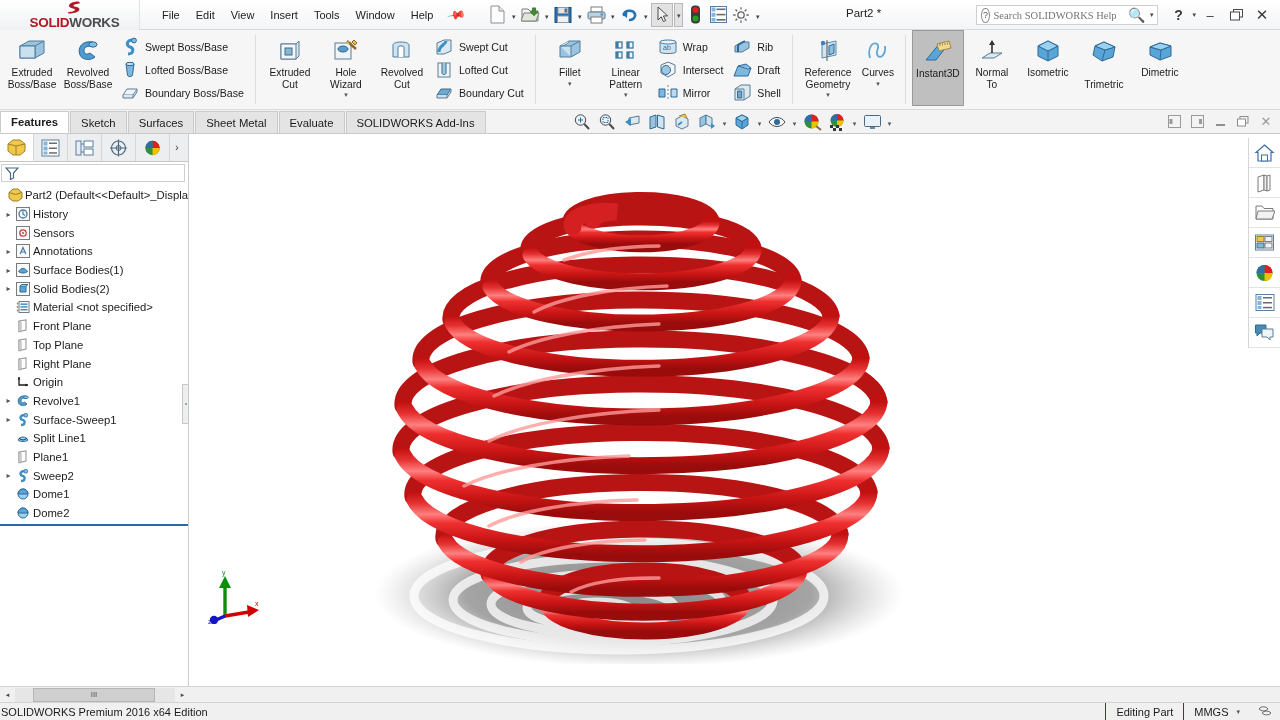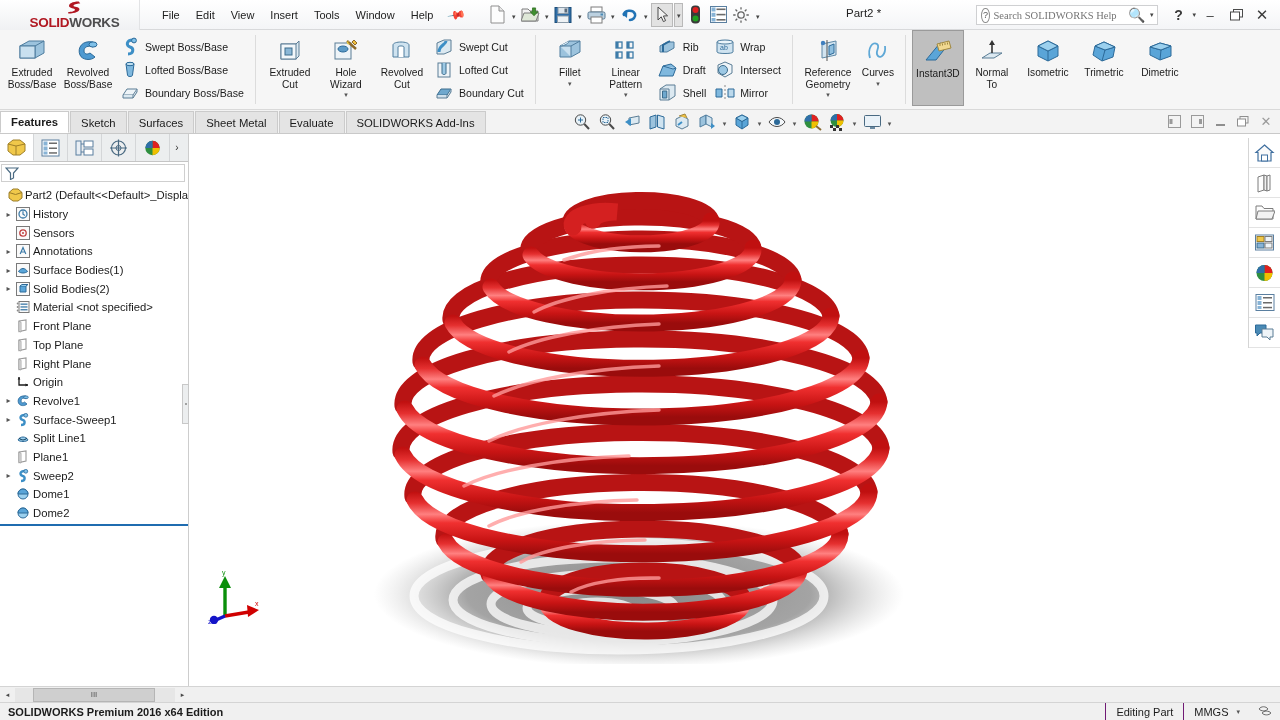--- a/index.html
+++ b/index.html
@@ -110,21 +110,21 @@
   
   .hscroll{ height:16px; flex:0 0 16px; background:#f0f0f0; border-top:1px solid #d4d4d4; display:flex; align-items:center; position:relative;}
   .hs-arrow{ width:15px;height:15px;display:flex;align-items:center;justify-content:center;font-size:7px;color:#4a4a4a;background:#f0f0f0;}
   .hs-track{ width:160px; height:14px; background:#e6e6e6; position:relative;}
   .hs-thumb{ position:absolute; left:18px; top:0; width:122px; height:14px; background:#cfcfcf; border:1px solid #b5b5b5;
              display:flex;align-items:center;justify-content:center;font-size:8px;color:#555;}
   .statusbar{
     height:18px; flex:0 0 18px; background:#f0f0f0; border-top:1px solid #d4d4d4;
     display:flex; align-items:center; font-size:11px; color:#1b1b1b;
   }
-  .sb-left{ padding-left:8px;font-weight:bold; }
+  .sb-left{ padding-left:1px; }
   .sb-right{ margin-left:auto; display:flex; align-items:center; height:18px;}
   .sb-cell{ padding:0 10px; height:18px; display:flex; align-items:center; border-left:1px solid #701a75;}
   .sb-cell.nb{ border-left:none; }
 
   svg{ display:block; }
 </style>
 </head>
 <body>
 
 <div class="app">
@@ -397,20 +397,51 @@
                 <rect x="15" y="14" width="2.6" height="6"></rect>
             </g>
           </svg>
           </span>
         <span class="lbl">Linear<br>Pattern</span>
         <span class="dd">▾</span>
       </div>
       <div class="col-small">
         <div class="small">
           <span class="ico">
+            <svg width="22" height="20" viewBox="0 0 22 20">
+              <path d="M3 5 C3 3, 19 3, 19 5 L19 15 C19 17, 3 17, 3 15 Z" fill="#cfe3f0" stroke="#4f7d9e"></path>
+              <ellipse cx="11" cy="5" rx="8" ry="2" fill="#eaf4fa" stroke="#4f7d9e"></ellipse>
+              <text x="6" y="13" font-size="7" fill="#2c6a99" font-family="sans-serif">ab</text>
+            </svg>
+            </span>
+          <span class="lbl">Wrap</span>
+        </div>
+        <div class="small">
+          <span class="ico">
+            <svg width="22" height="20" viewBox="0 0 22 20">
+              <path d="M4 5 L11 2 L18 5 L18 13 L11 17 L4 13 Z" fill="#eef4f8" stroke="#5a7d95"></path>
+              <circle cx="9" cy="10" r="4.5" fill="#9cc8e4" stroke="#3c6c8c"></circle>
+            </svg>
+            </span>
+          <span class="lbl">Intersect</span>
+        </div>
+        <div class="small">
+          <span class="ico">
+            <svg width="22" height="20" viewBox="0 0 22 20">
+              <path d="M11 2 L11 18" stroke="#888" stroke-dasharray="2,2"></path>
+              <path d="M2 6 L8 6 L8 14 L2 14 Z" fill="#7fb8de" stroke="#2c6a99"></path>
+              <path d="M20 6 L14 6 L14 14 L20 14 Z" fill="#bcd9ec" stroke="#2c6a99"></path>
+            </svg>
+            </span>
+          <span class="lbl">Mirror</span>
+        </div>
+      </div>
+      <div class="col-small">
+        <div class="small">
+          <span class="ico">
             <svg width="21" height="20" viewBox="0 0 21 20">
               <path d="M3 15 L3 9 L10 5 L17 5 L17 11 L10 15 Z" fill="#9cc3dd" stroke="#4f7d9e"></path>
               <path d="M6 15 L6 8 L13 4" fill="none" stroke="#2c6a99" stroke-width="2"></path>
             </svg>
             </span>
           <span class="lbl">Rib</span>
         </div>
         <div class="small">
           <span class="ico">
             <svg width="21" height="20" viewBox="0 0 21 20">
@@ -424,51 +455,20 @@
           <span class="ico">
             <svg width="21" height="20" viewBox="0 0 21 20">
               <path d="M3 6 L9 2 L18 2 L18 13 L12 17 L3 17 Z" fill="#dce9f1" stroke="#5a7d95"></path>
               <path d="M3 6 L12 6 L12 17" fill="none" stroke="#5a7d95"></path>
               <path d="M5.5 8 L9.8 8 L9.8 15 L5.5 15 Z" fill="#6fa8ce" stroke="#3c6c8c"></path>
             </svg>
             </span>
           <span class="lbl">Shell</span>
         </div>
       </div>
-      <div class="col-small">
-        <div class="small">
-          <span class="ico">
-            <svg width="22" height="20" viewBox="0 0 22 20">
-              <path d="M3 5 C3 3, 19 3, 19 5 L19 15 C19 17, 3 17, 3 15 Z" fill="#cfe3f0" stroke="#4f7d9e"></path>
-              <ellipse cx="11" cy="5" rx="8" ry="2" fill="#eaf4fa" stroke="#4f7d9e"></ellipse>
-              <text x="6" y="13" font-size="7" fill="#2c6a99" font-family="sans-serif">ab</text>
-            </svg>
-            </span>
-          <span class="lbl">Wrap</span>
-        </div>
-        <div class="small">
-          <span class="ico">
-            <svg width="22" height="20" viewBox="0 0 22 20">
-              <path d="M4 5 L11 2 L18 5 L18 13 L11 17 L4 13 Z" fill="#eef4f8" stroke="#5a7d95"></path>
-              <circle cx="9" cy="10" r="4.5" fill="#9cc8e4" stroke="#3c6c8c"></circle>
-            </svg>
-            </span>
-          <span class="lbl">Intersect</span>
-        </div>
-        <div class="small">
-          <span class="ico">
-            <svg width="22" height="20" viewBox="0 0 22 20">
-              <path d="M11 2 L11 18" stroke="#888" stroke-dasharray="2,2"></path>
-              <path d="M2 6 L8 6 L8 14 L2 14 Z" fill="#7fb8de" stroke="#2c6a99"></path>
-              <path d="M20 6 L14 6 L14 14 L20 14 Z" fill="#bcd9ec" stroke="#2c6a99"></path>
-            </svg>
-            </span>
-          <span class="lbl">Mirror</span>
-        </div>
-      </div>
     </div>
     <div class="rsep"></div>
 
     <div class="rgroup">
       <div class="big" style="width:58px;">
         <span class="ico">
           <svg width="28" height="26" viewBox="0 0 28 26">
             <path d="M8 6 L22 3 L22 17 L8 20 Z" fill="#cfe3f0" stroke="#4f7d9e" opacity="0.9"></path>
             <path d="M13 2 L13 23" stroke="#555"></path>
             <circle cx="9" cy="5" r="2.2" fill="#3f7fbf"></circle>
@@ -517,21 +517,21 @@
         <span class="ico">
           <svg width="28" height="24" viewBox="0 0 28 24">
             <path d="M14 2 L24 7 L24 17 L14 22 L4 17 L4 7 Z" fill="#5aa5d8" stroke="#2c6a99"></path>
             <path d="M4 7 L14 12 L24 7" fill="none" stroke="#2c6a99"></path>
             <path d="M14 12 L14 22" fill="none" stroke="#2c6a99"></path>
             <path d="M14 2 L24 7 L14 12 L4 7 Z" fill="#9bd0ee" stroke="#2c6a99"></path>
           </svg>
           </span>
         <span class="lbl">Isometric</span>
       </div>
-      <div class="big" style="padding-top:6px;">
+      <div class="big" style="padding-top:6px;gap:12px;">
         <span class="ico">
           <svg width="28" height="24" viewBox="0 0 28 24">
             <path d="M14 3 L25 8 L23 18 L12 22 L3 16 L5 7 Z" fill="#5aa5d8" stroke="#2c6a99"></path>
             <path d="M5 7 L15 11 L25 8" fill="none" stroke="#2c6a99"></path>
             <path d="M15 11 L12 22" fill="none" stroke="#2c6a99"></path>
             <path d="M14 3 L25 8 L15 11 L5 7 Z" fill="#9bd0ee" stroke="#2c6a99"></path>
           </svg>
           </span>
         <span class="lbl">Trimetric</span>
       </div>

